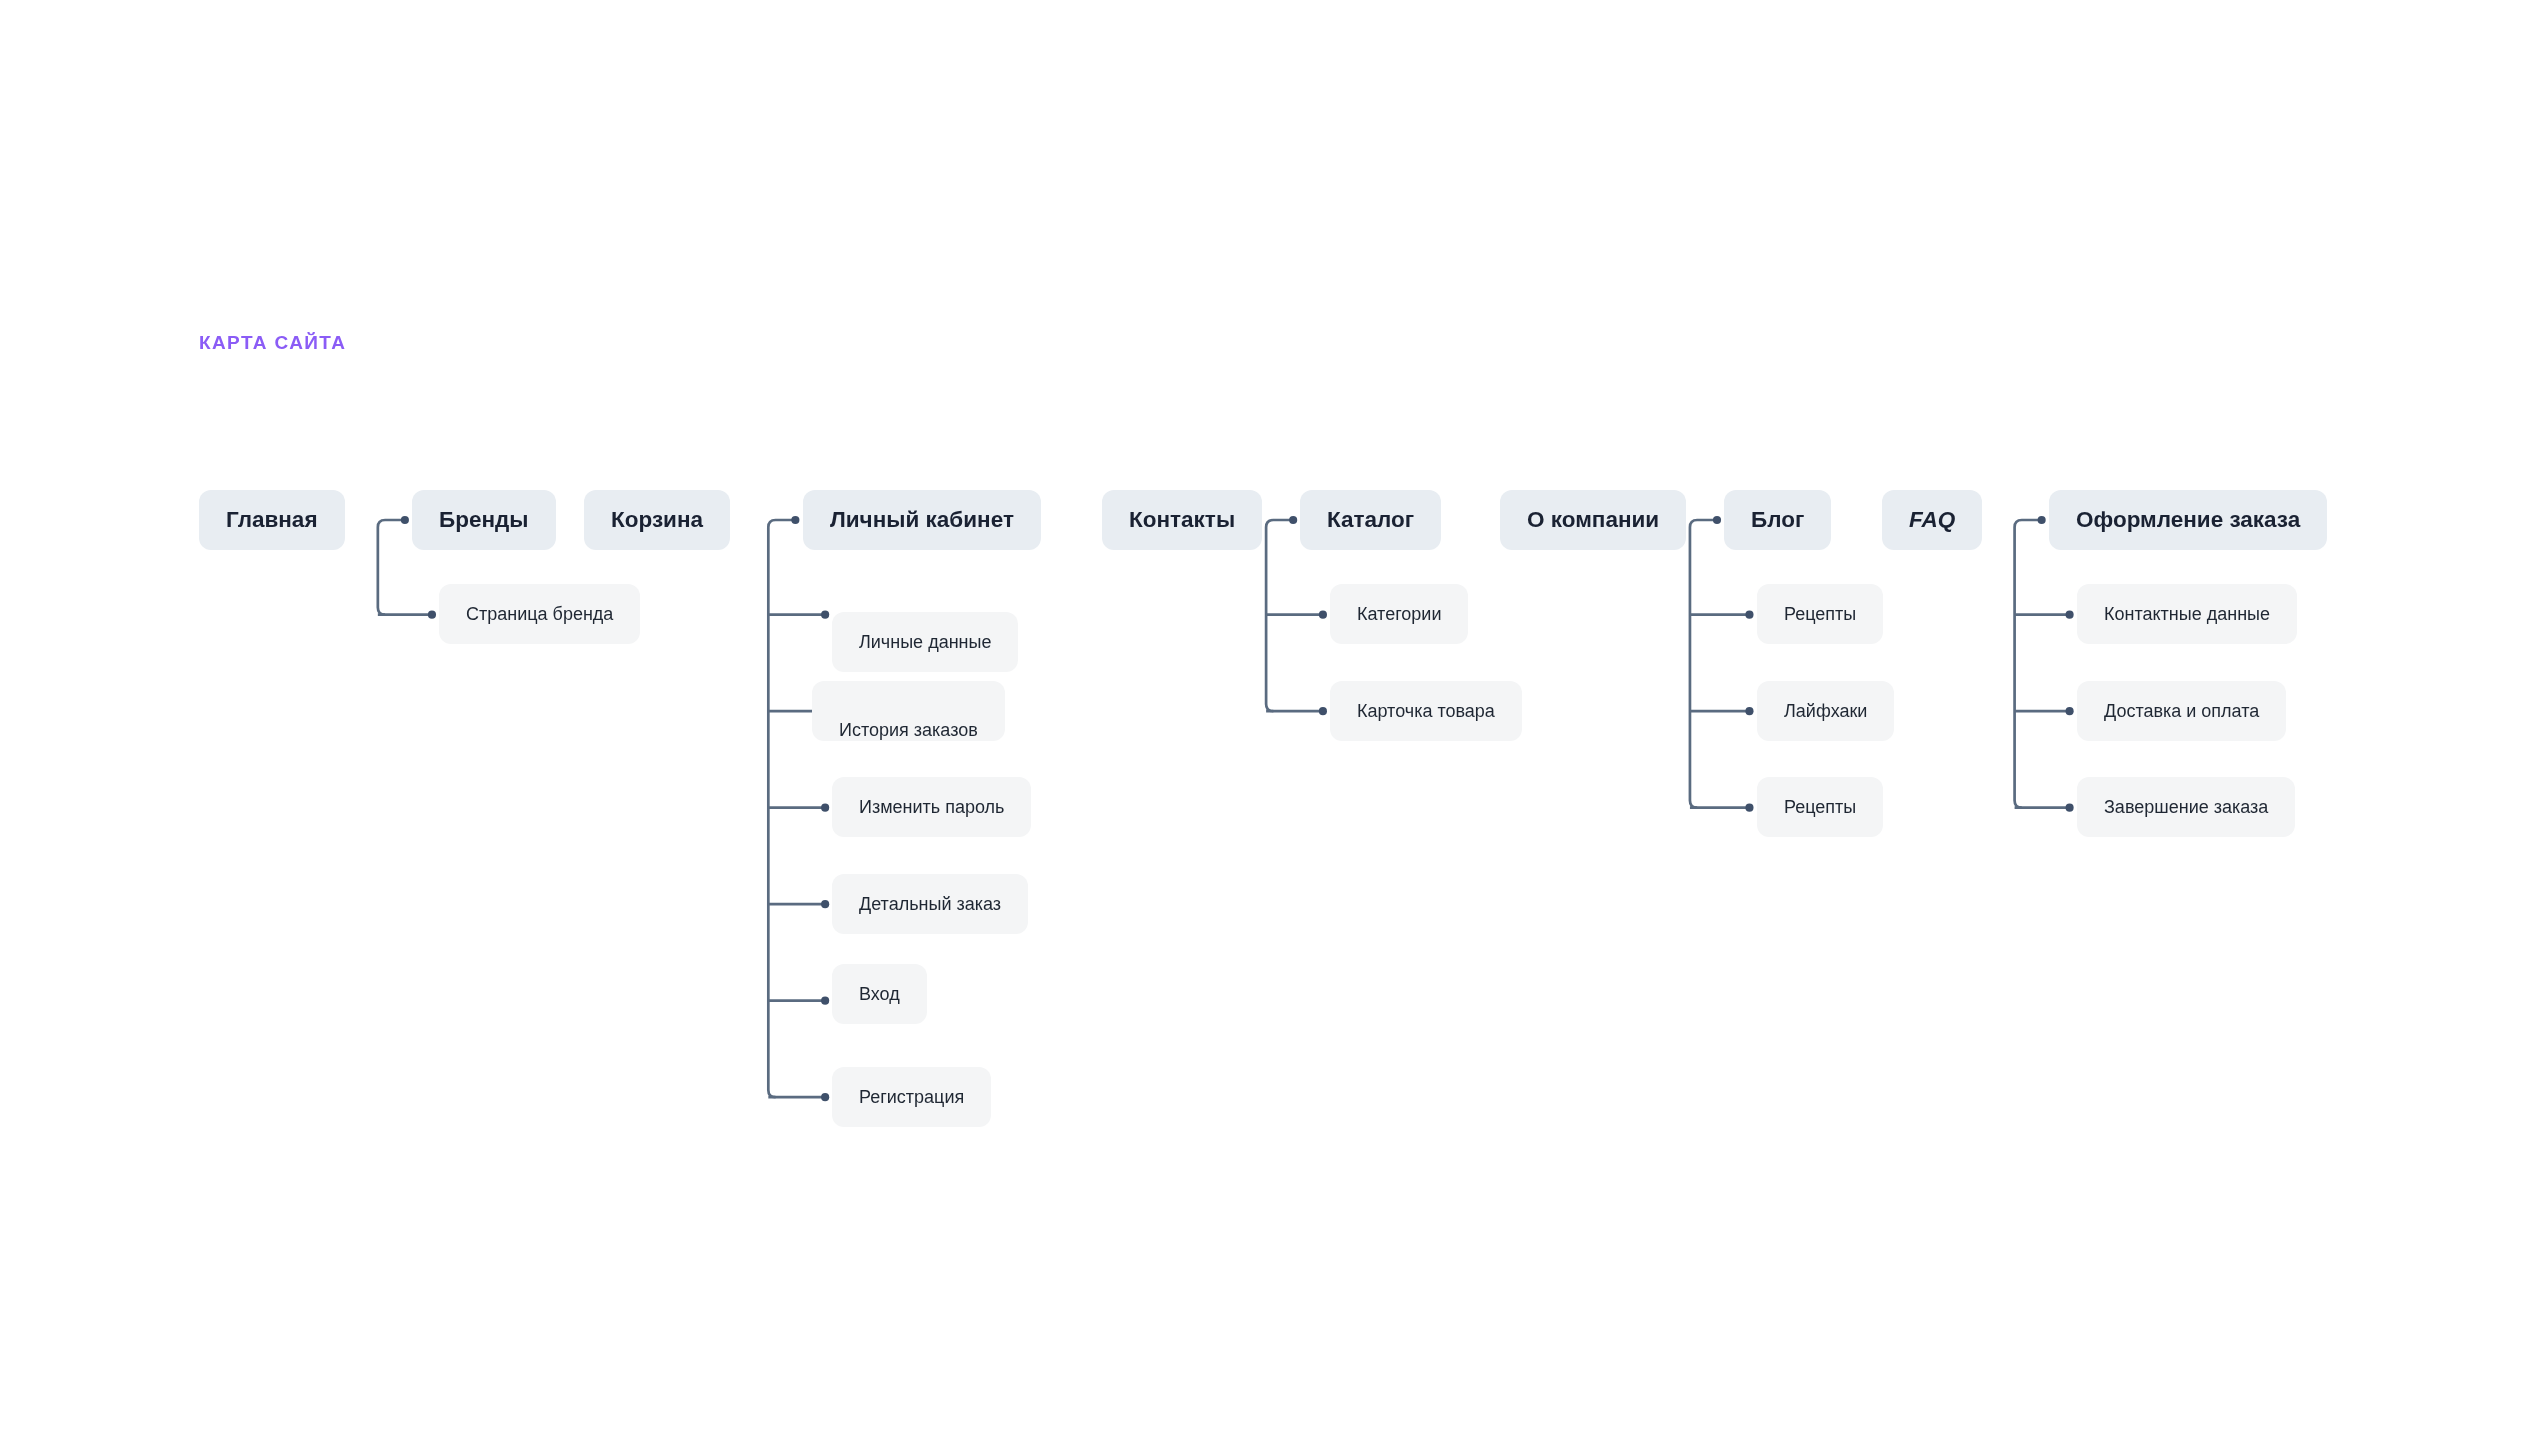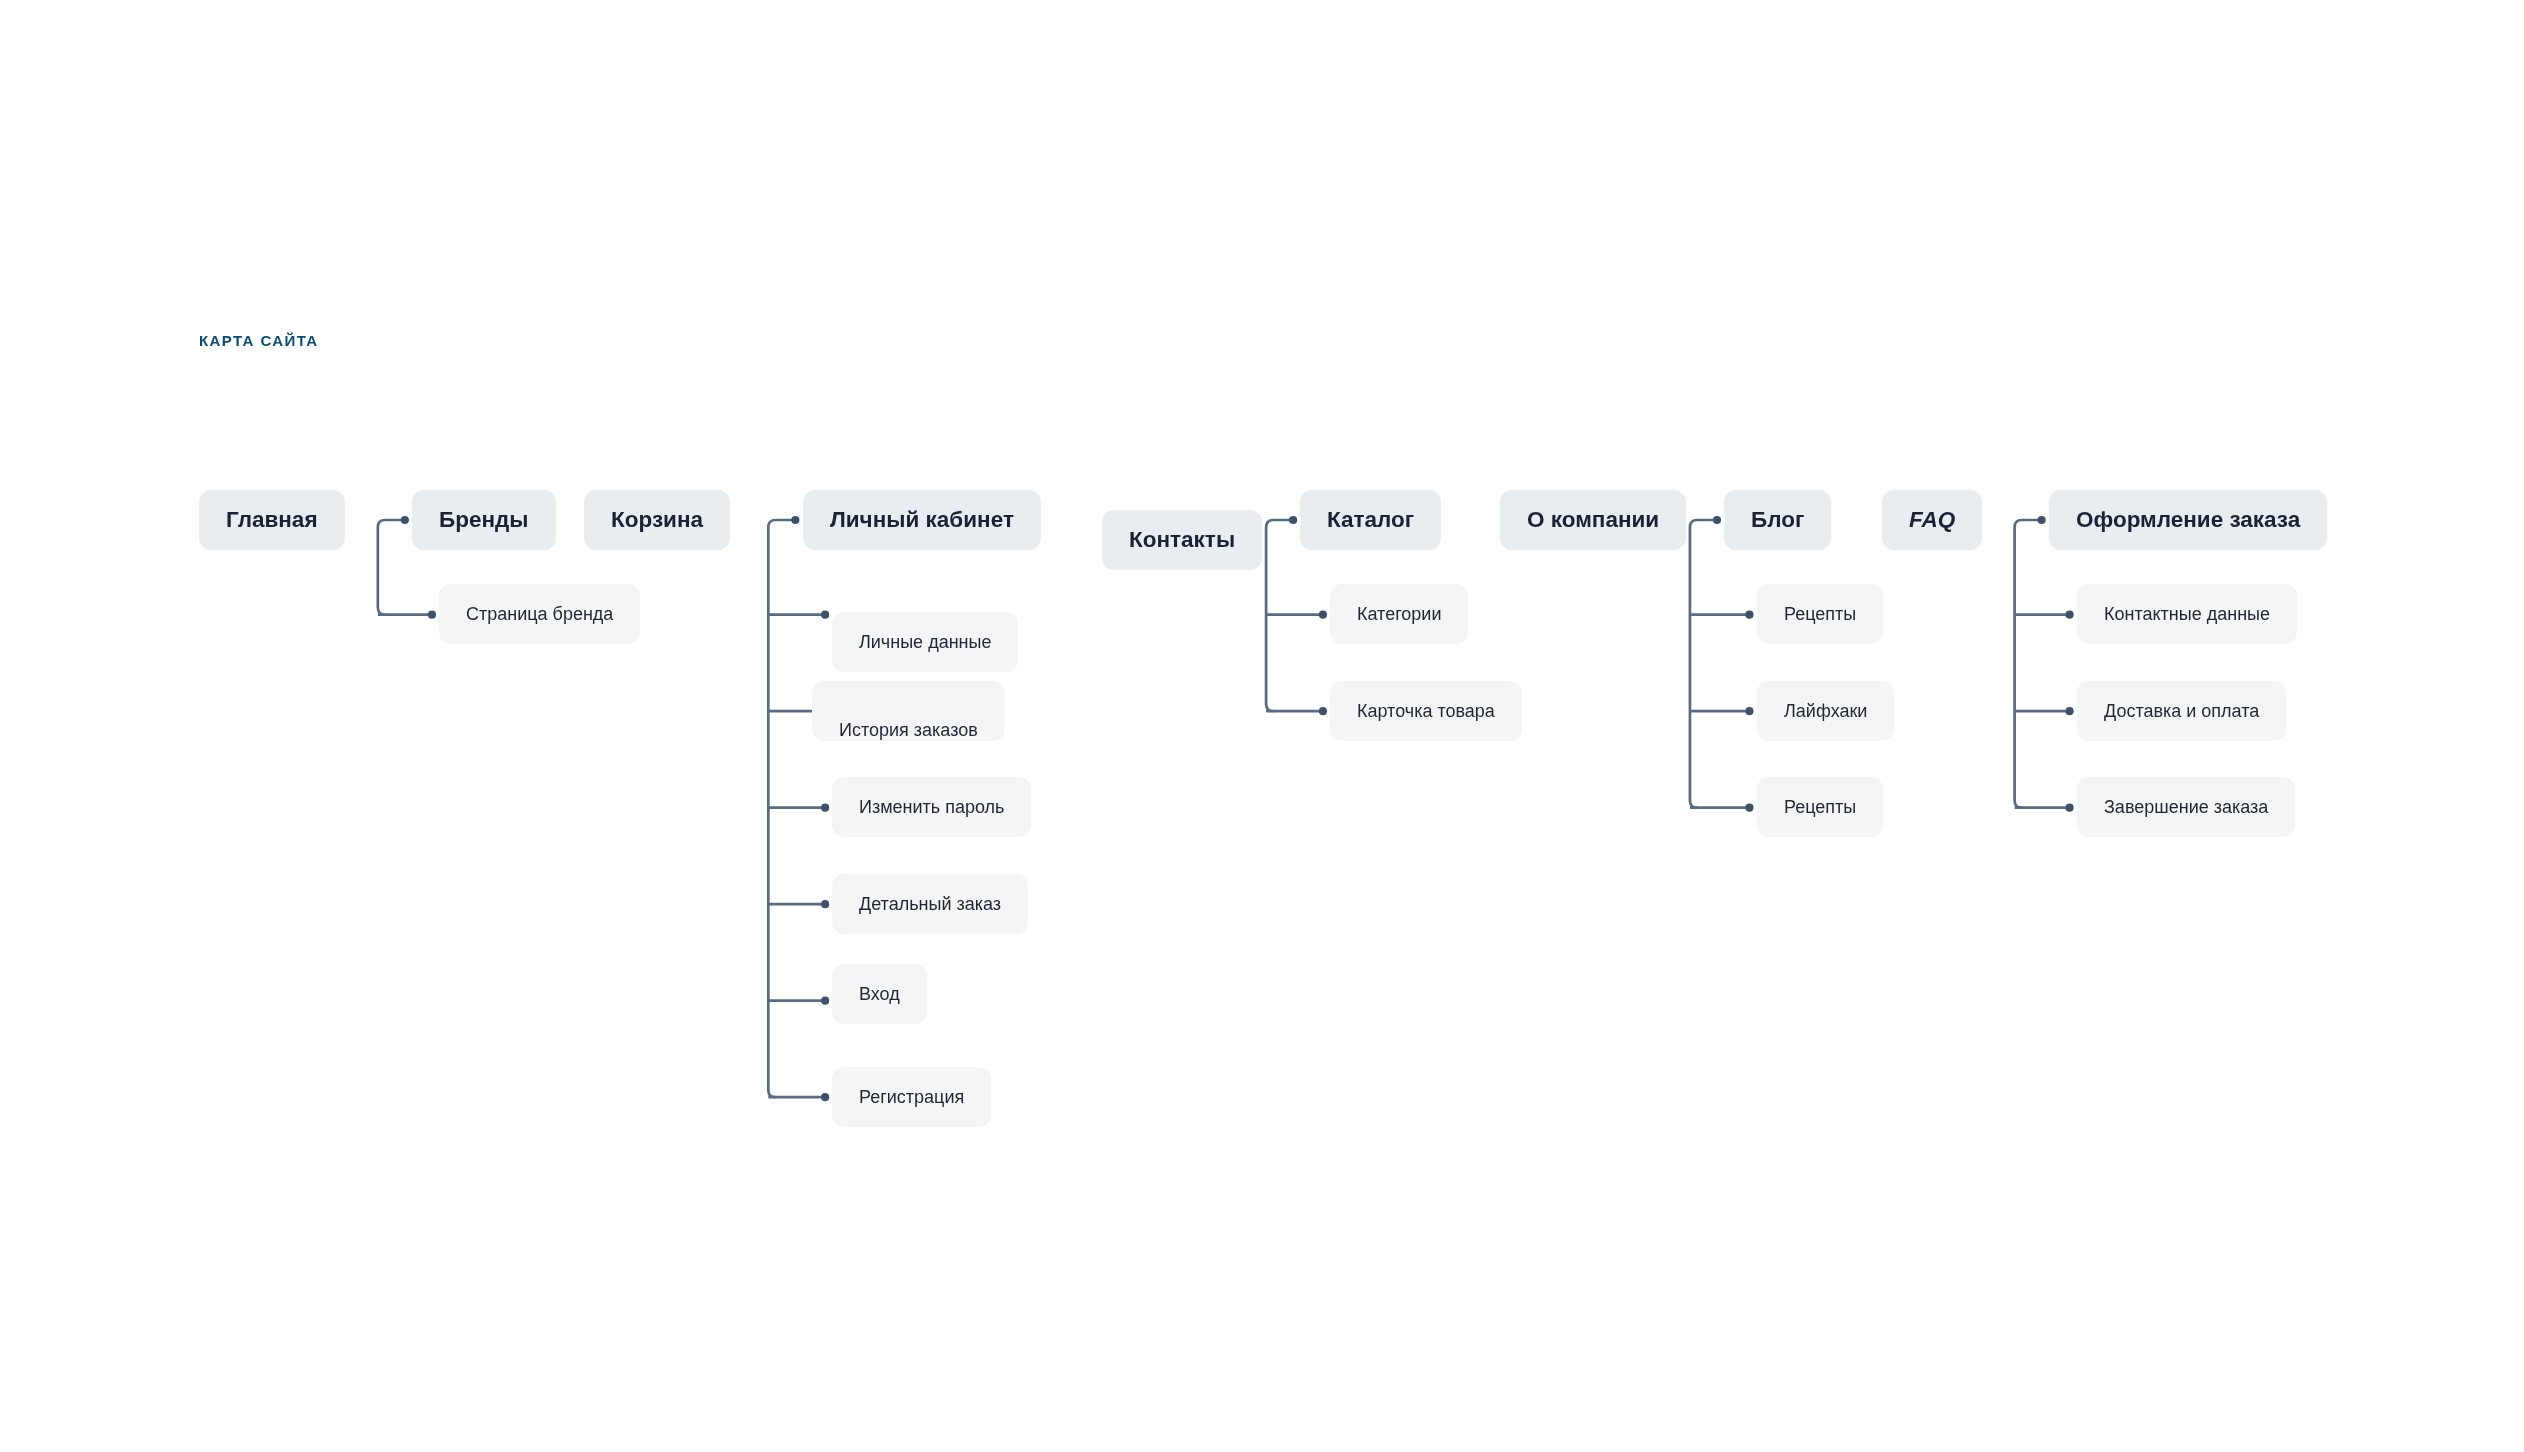--- a/index.html
+++ b/index.html
@@ -20,24 +20,24 @@
     width: 2525px;
     height: 1453px;
     background: #ffffff;
   }
 
   
   #sitemap-title {
     position: absolute;
     left: 199px;
     top: 332px;
-    font-size: 15px;
+    font-size: 19px;
     font-weight: 700;
     letter-spacing: 1.4px;
-    color: #0c4a6e;
+    color: #8b5cf6;
     text-transform: uppercase;
     white-space: nowrap;
   }
 
   
   #connectors {
     position: absolute;
     left: 0;
     top: 0;
     width: 2525px;
@@ -162,21 +162,21 @@
       </div>
       <div class="node level-1" style="left: 832px; top: 874px;">
         <span>Детальный заказ</span>
       </div>
       <div class="node level-1" style="left: 832px; top: 964px;">
         <span>Вход</span>
       </div>
       <div class="node level-1" style="left: 832px; top: 1067px;">
         <span>Регистрация</span>
       </div>
-      <div class="node level-0" style="left: 1102px; top: 490px; margin-top: 20px;">
+      <div class="node level-0" style="left: 1102px; top: 490px;">
         <span>Контакты</span>
       </div>
       <div class="node level-0" style="left: 1300px; top: 490px;">
         <span>Каталог</span>
       </div>
       <div class="node level-1" style="left: 1330px; top: 584px;">
         <span>Категории</span>
       </div>
       <div class="node level-1" style="left: 1330px; top: 681px;">
         <span>Карточка товара</span>

